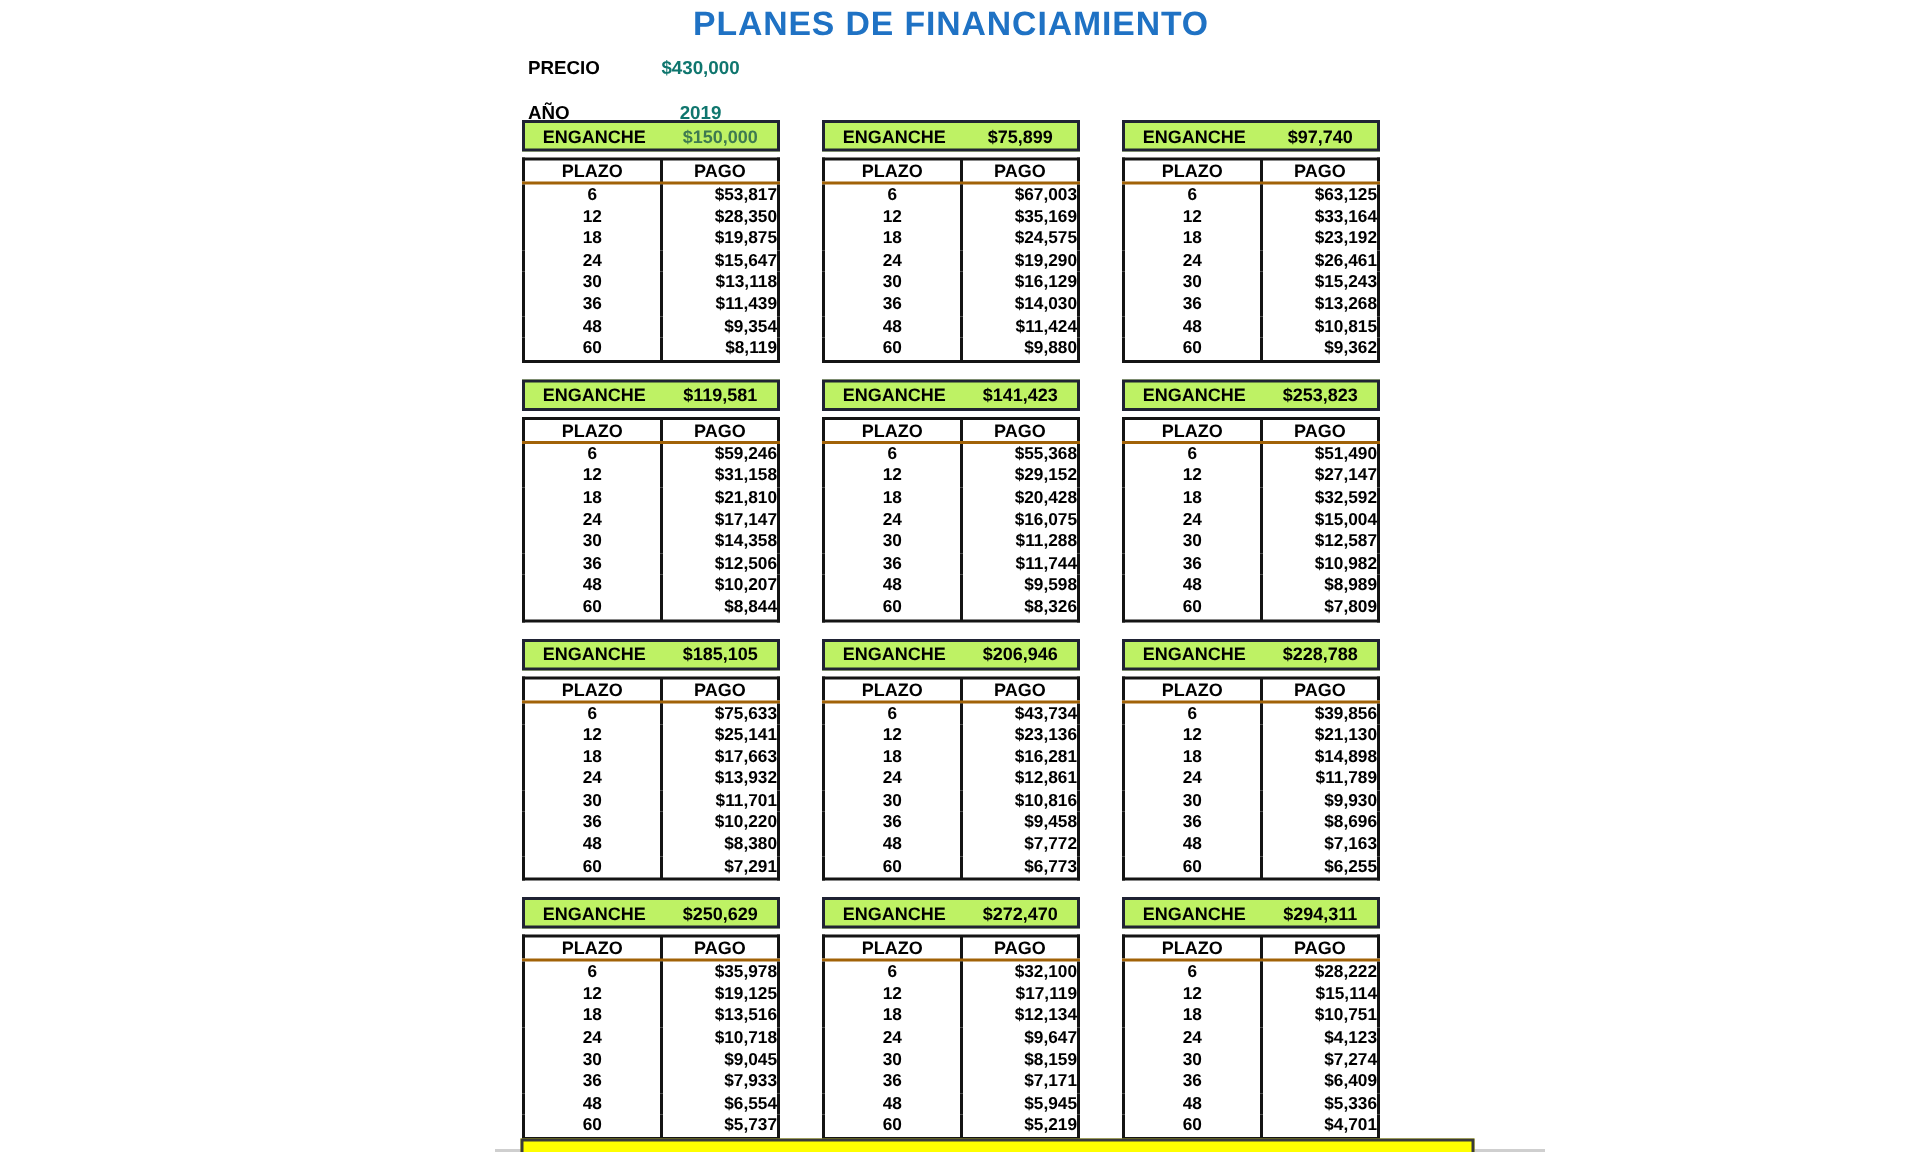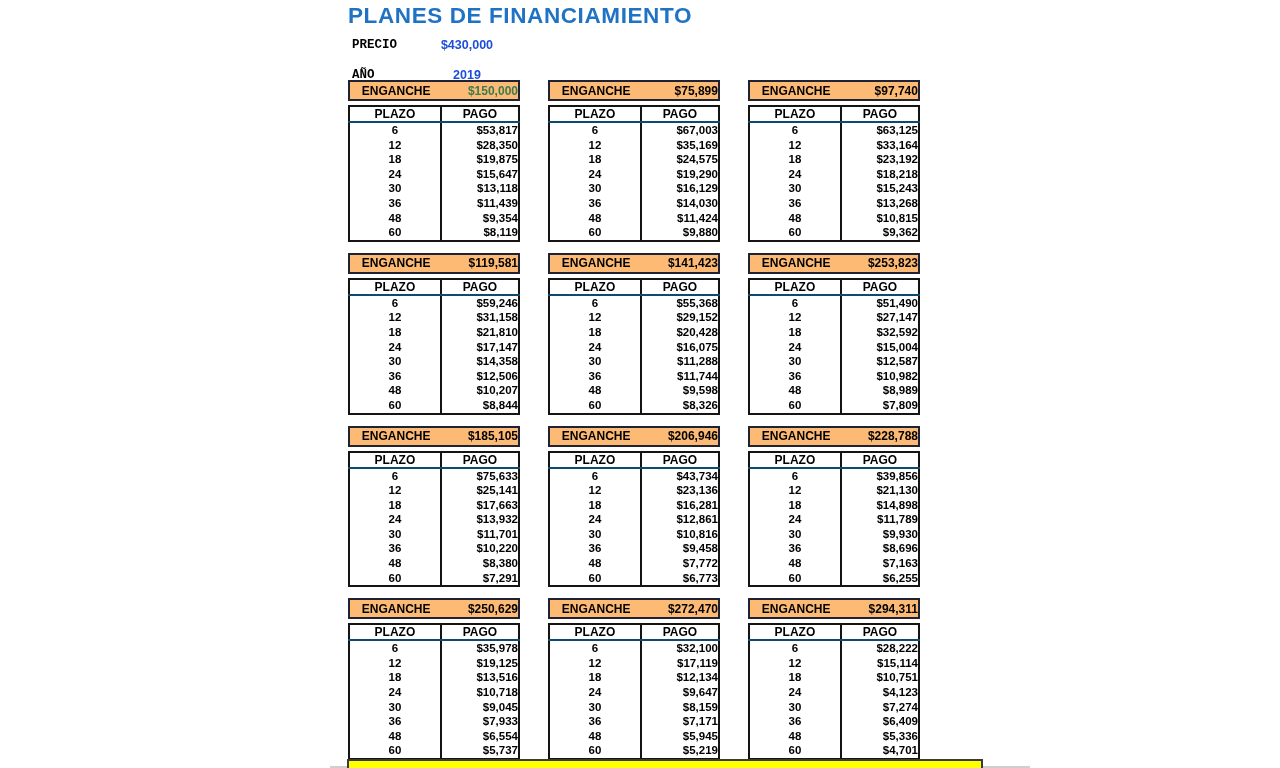--- a/index.html
+++ b/index.html
@@ -14,85 +14,85 @@
     overflow: hidden;
     font-family: "Liberation Sans", sans-serif;
     font-weight: 700;
     color: #000;
   }
   .page-title {
     position: absolute;
     left: 348px;
     top: 3px;
     width: 572px;
+    text-align: center;
     font-size: 22.5px;
     letter-spacing: 0.6px;
     color: #1F72C4;
     white-space: nowrap;
   }
   .meta-label {
     position: absolute;
     left: 352px;
     font-size: 12.5px;
-    font-family: Liberation Mono, monospace;
   }
   .meta-value {
     position: absolute;
     left: 430px;
     width: 74px;
     text-align: center;
     font-size: 12.5px;
-    color: #1d4ed8;
+    color: #0f766e;
   }
   .precio-row { top: 38px; }
   .ano-row   { top: 57px; margin-top: 11px; }
 
   .plans-grid {
     position: absolute;
     left: 348px;
     top: 80px;
     width: 572px;
     display: grid;
     grid-template-columns: repeat(3, 172px);
     column-gap: 28px;
     row-gap: 11px;
   }
   .plan-card { width: 172px; }
   .enganche-header {
     box-sizing: border-box;
     height: 21px;
-    background: #fdba74;
+    background: #bef264;
     border: 2px solid #1F2233;
     display: flex;
     align-items: center;
     margin-bottom: 4px;
   }
   .eng-label {
     width: 55%;
     text-align: center;
     font-size: 12px;
   }
   .eng-value {
     width: 45%;
-    text-align: right;
+    text-align: center;
     font-size: 12px;
   }
   table.plan-table {
     width: 172px;
     box-sizing: border-box;
     border-collapse: collapse;
     border: 2px solid #141414;
     table-layout: fixed;
   }
   table.plan-table th {
     box-sizing: border-box;
     height: 16px;
     font-size: 12px;
     text-align: center;
-    border-bottom: 2px solid #0c4a6e;
+    border-bottom: 2px solid #a16207;
     padding: 0;
   }
   table.plan-table th.col-plazo, table.plan-table td.cell-plazo {
     width: 54%;
     border-right: 2px solid #141414;
   }
   table.plan-table td {
     box-sizing: border-box;
     height: 14.6px;
     font-size: 11.5px;
@@ -250,21 +250,21 @@
           <tr>
             <td class="cell-plazo">12</td>
             <td class="cell-pago">$33,164</td>
           </tr>
           <tr>
             <td class="cell-plazo">18</td>
             <td class="cell-pago">$23,192</td>
           </tr>
           <tr>
             <td class="cell-plazo">24</td>
-            <td class="cell-pago">$18,218</td>
+            <td class="cell-pago">$26,461</td>
           </tr>
           <tr>
             <td class="cell-plazo">30</td>
             <td class="cell-pago">$15,243</td>
           </tr>
           <tr>
             <td class="cell-plazo">36</td>
             <td class="cell-pago">$13,268</td>
           </tr>
           <tr>

